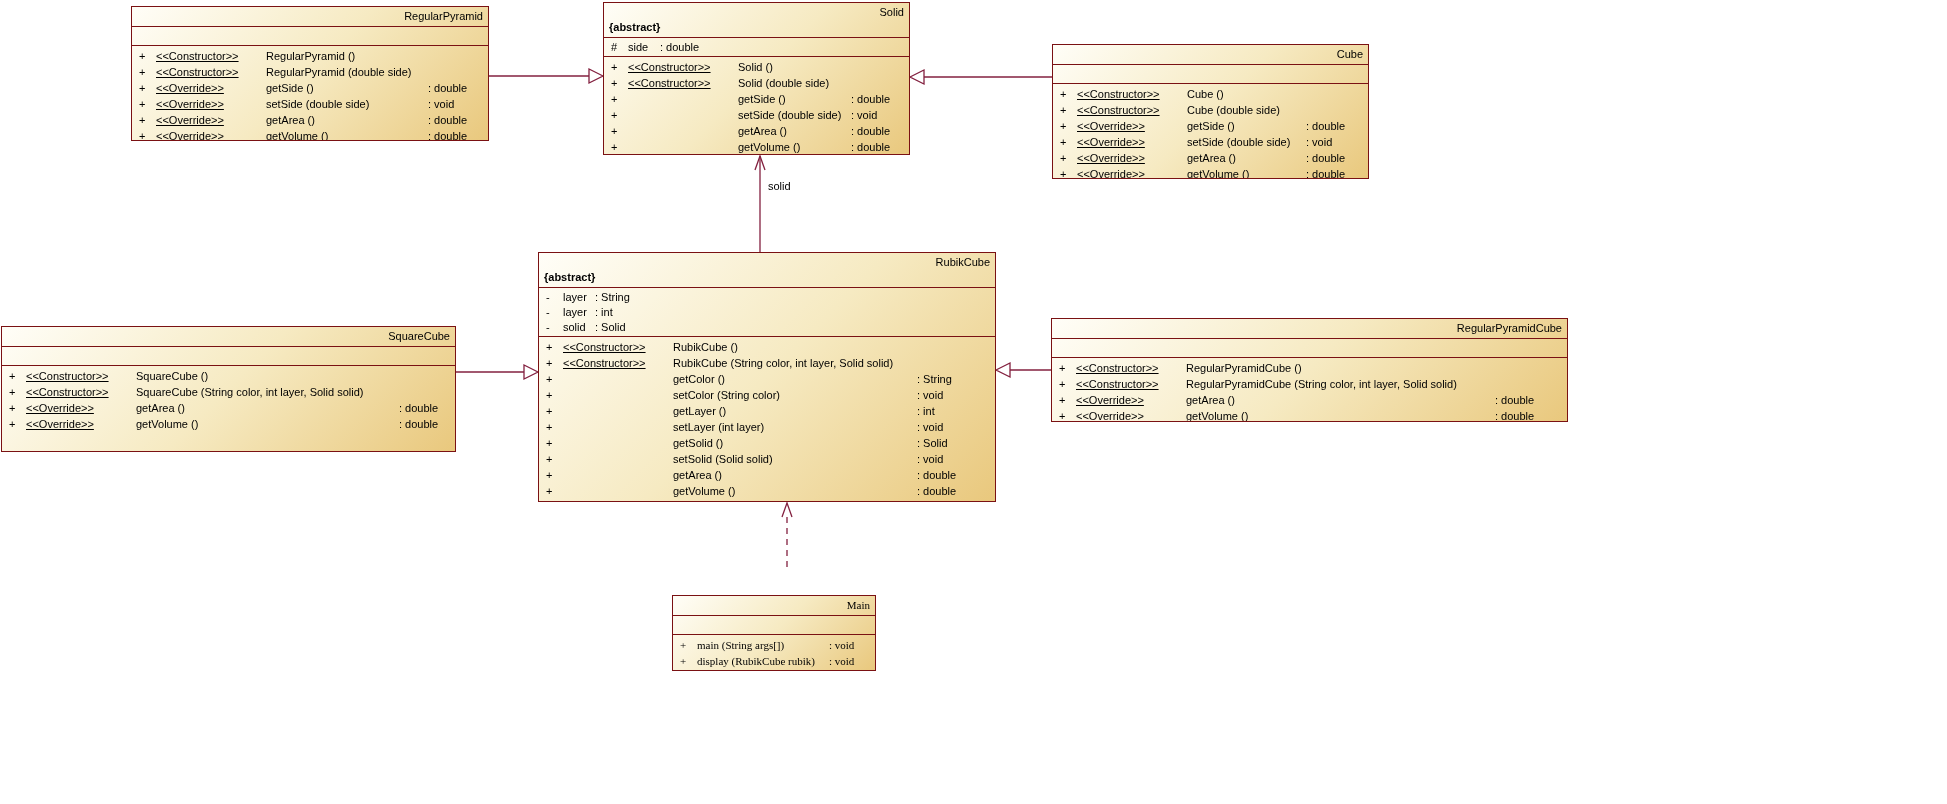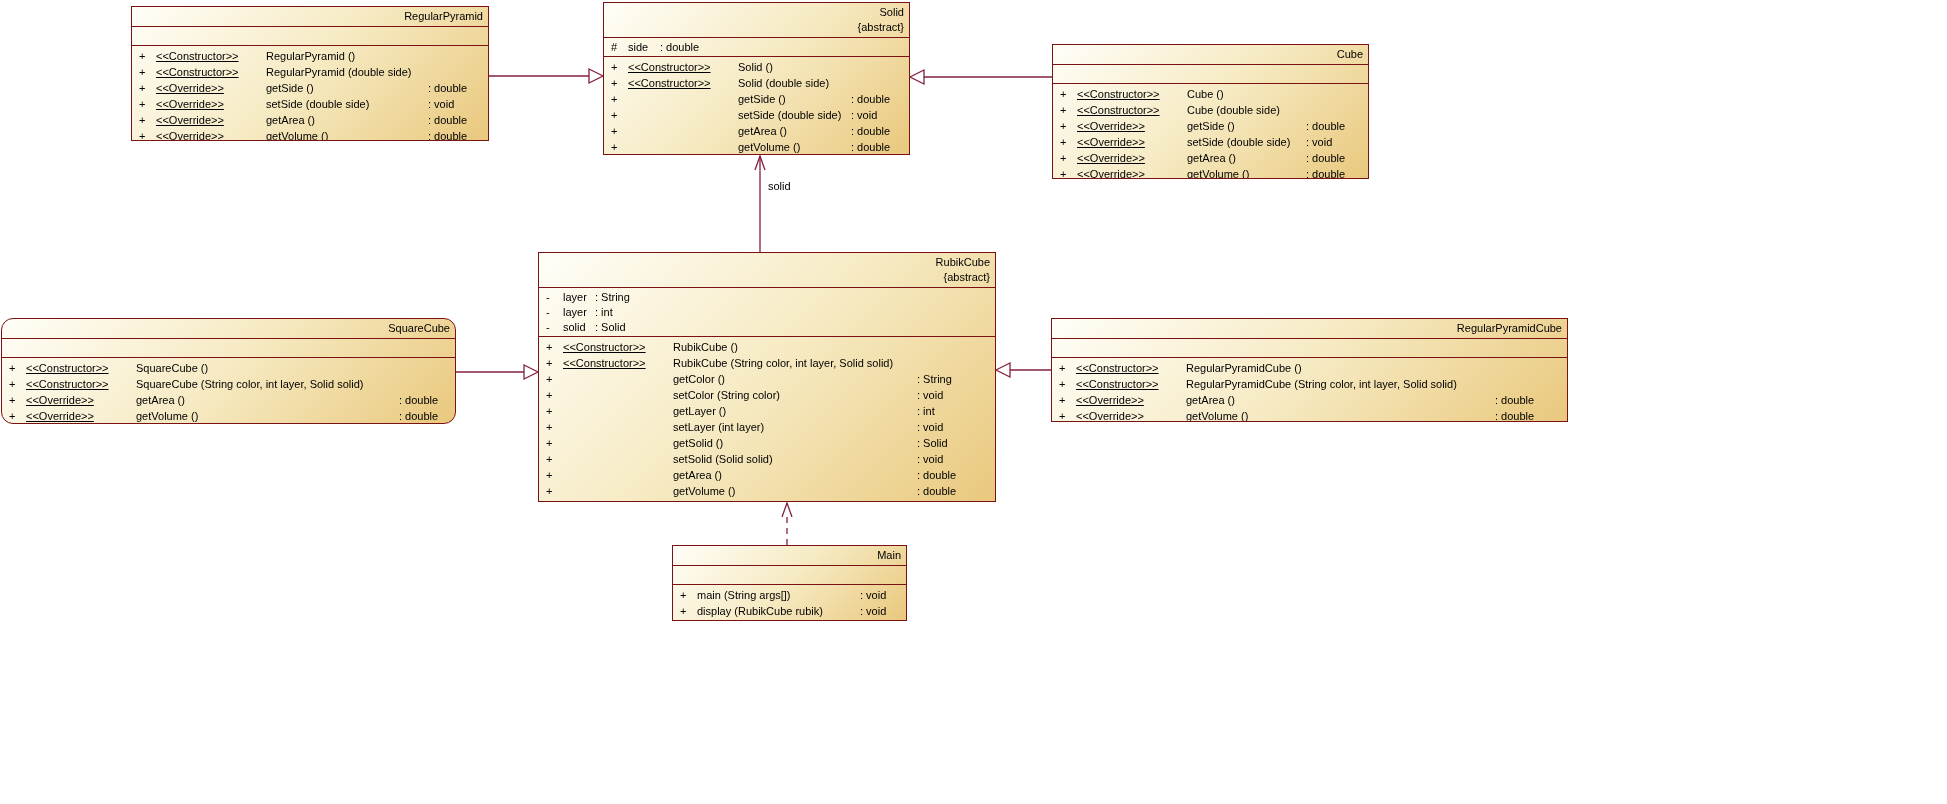--- a/index.html
+++ b/index.html
@@ -25,21 +25,21 @@
     position:absolute;
     box-sizing:border-box;
     border:1px solid var(--border);
     background:linear-gradient(135deg,var(--fill-a) 0%,var(--fill-b) 50%,var(--fill-c) 100%);
     display:flex;flex-direction:column;
     z-index:2;
     overflow:hidden;
   }
   .name-comp{border-bottom:1px solid var(--border);padding:2px 5px;}
   .cls-name{text-align:right;line-height:15px;white-space:nowrap;}
-  .cls-tag{text-align:right;line-height:15px;white-space:nowrap;}
+  .cls-tag{line-height:15px;white-space:nowrap;font-weight:bold;}
   .attr-comp{border-bottom:1px solid var(--border);padding:2px 0;min-height:14px;}
   .op-comp{padding:2px 0;flex:1;}
   .row{display:flex;line-height:16px;white-space:nowrap;}
   .attr-comp .row{line-height:15px;}
   .vis{flex:none;width:24px;padding-left:7px;box-sizing:border-box;}
   .stereo{flex:none;text-decoration:underline;}
   .sig{flex:1;overflow:visible;}
   .rtype{flex:none;padding-right:2px;box-sizing:border-box;}
   .aname{flex:none;width:32px;}
   .atype{flex:none;}
@@ -208,21 +208,21 @@
           <span class="rtype" style="width: 62px;">: double</span>
         </div>
         <div class="row">
           <span class="vis">+</span>
           <span class="stereo" style="width: 110px;">&lt;&lt;Override&gt;&gt;</span>
           <span class="sig">getVolume ()</span>
           <span class="rtype" style="width: 62px;">: double</span>
         </div>
       </div>
     </div>
-    <div class="uml-class" style="left: 1px; top: 318px; width: 455px; height: 106px; border-radius: 12px;">
+    <div class="uml-class" style="left: 1px; top: 326px; width: 455px; height: 126px;">
       <div class="name-comp">
         <div class="cls-name">SquareCube</div>
       </div>
       <div class="attr-comp"></div>
       <div class="op-comp">
         <div class="row">
           <span class="vis">+</span>
           <span class="stereo" style="width: 110px;">&lt;&lt;Constructor&gt;&gt;</span>
           <span class="sig">SquareCube ()</span>
           <span class="rtype" style="width: 56px;"></span>
@@ -357,21 +357,21 @@
           <span class="rtype" style="width: 72px;">: double</span>
         </div>
         <div class="row">
           <span class="vis">+</span>
           <span class="stereo" style="width: 110px;">&lt;&lt;Override&gt;&gt;</span>
           <span class="sig">getVolume ()</span>
           <span class="rtype" style="width: 72px;">: double</span>
         </div>
       </div>
     </div>
-    <div class="uml-class" style="left: 672px; top: 545px; width: 235px; height: 76px;">
+    <div class="uml-class" style="left: 672px; top: 595px; width: 204px; height: 76px; font-family: Liberation Serif, serif;">
       <div class="name-comp">
         <div class="cls-name">Main</div>
       </div>
       <div class="attr-comp"></div>
       <div class="op-comp">
         <div class="row">
           <span class="vis">+</span>
           <span class="sig">main (String args[])</span>
           <span class="rtype" style="width: 46px;">: void</span>
         </div>

